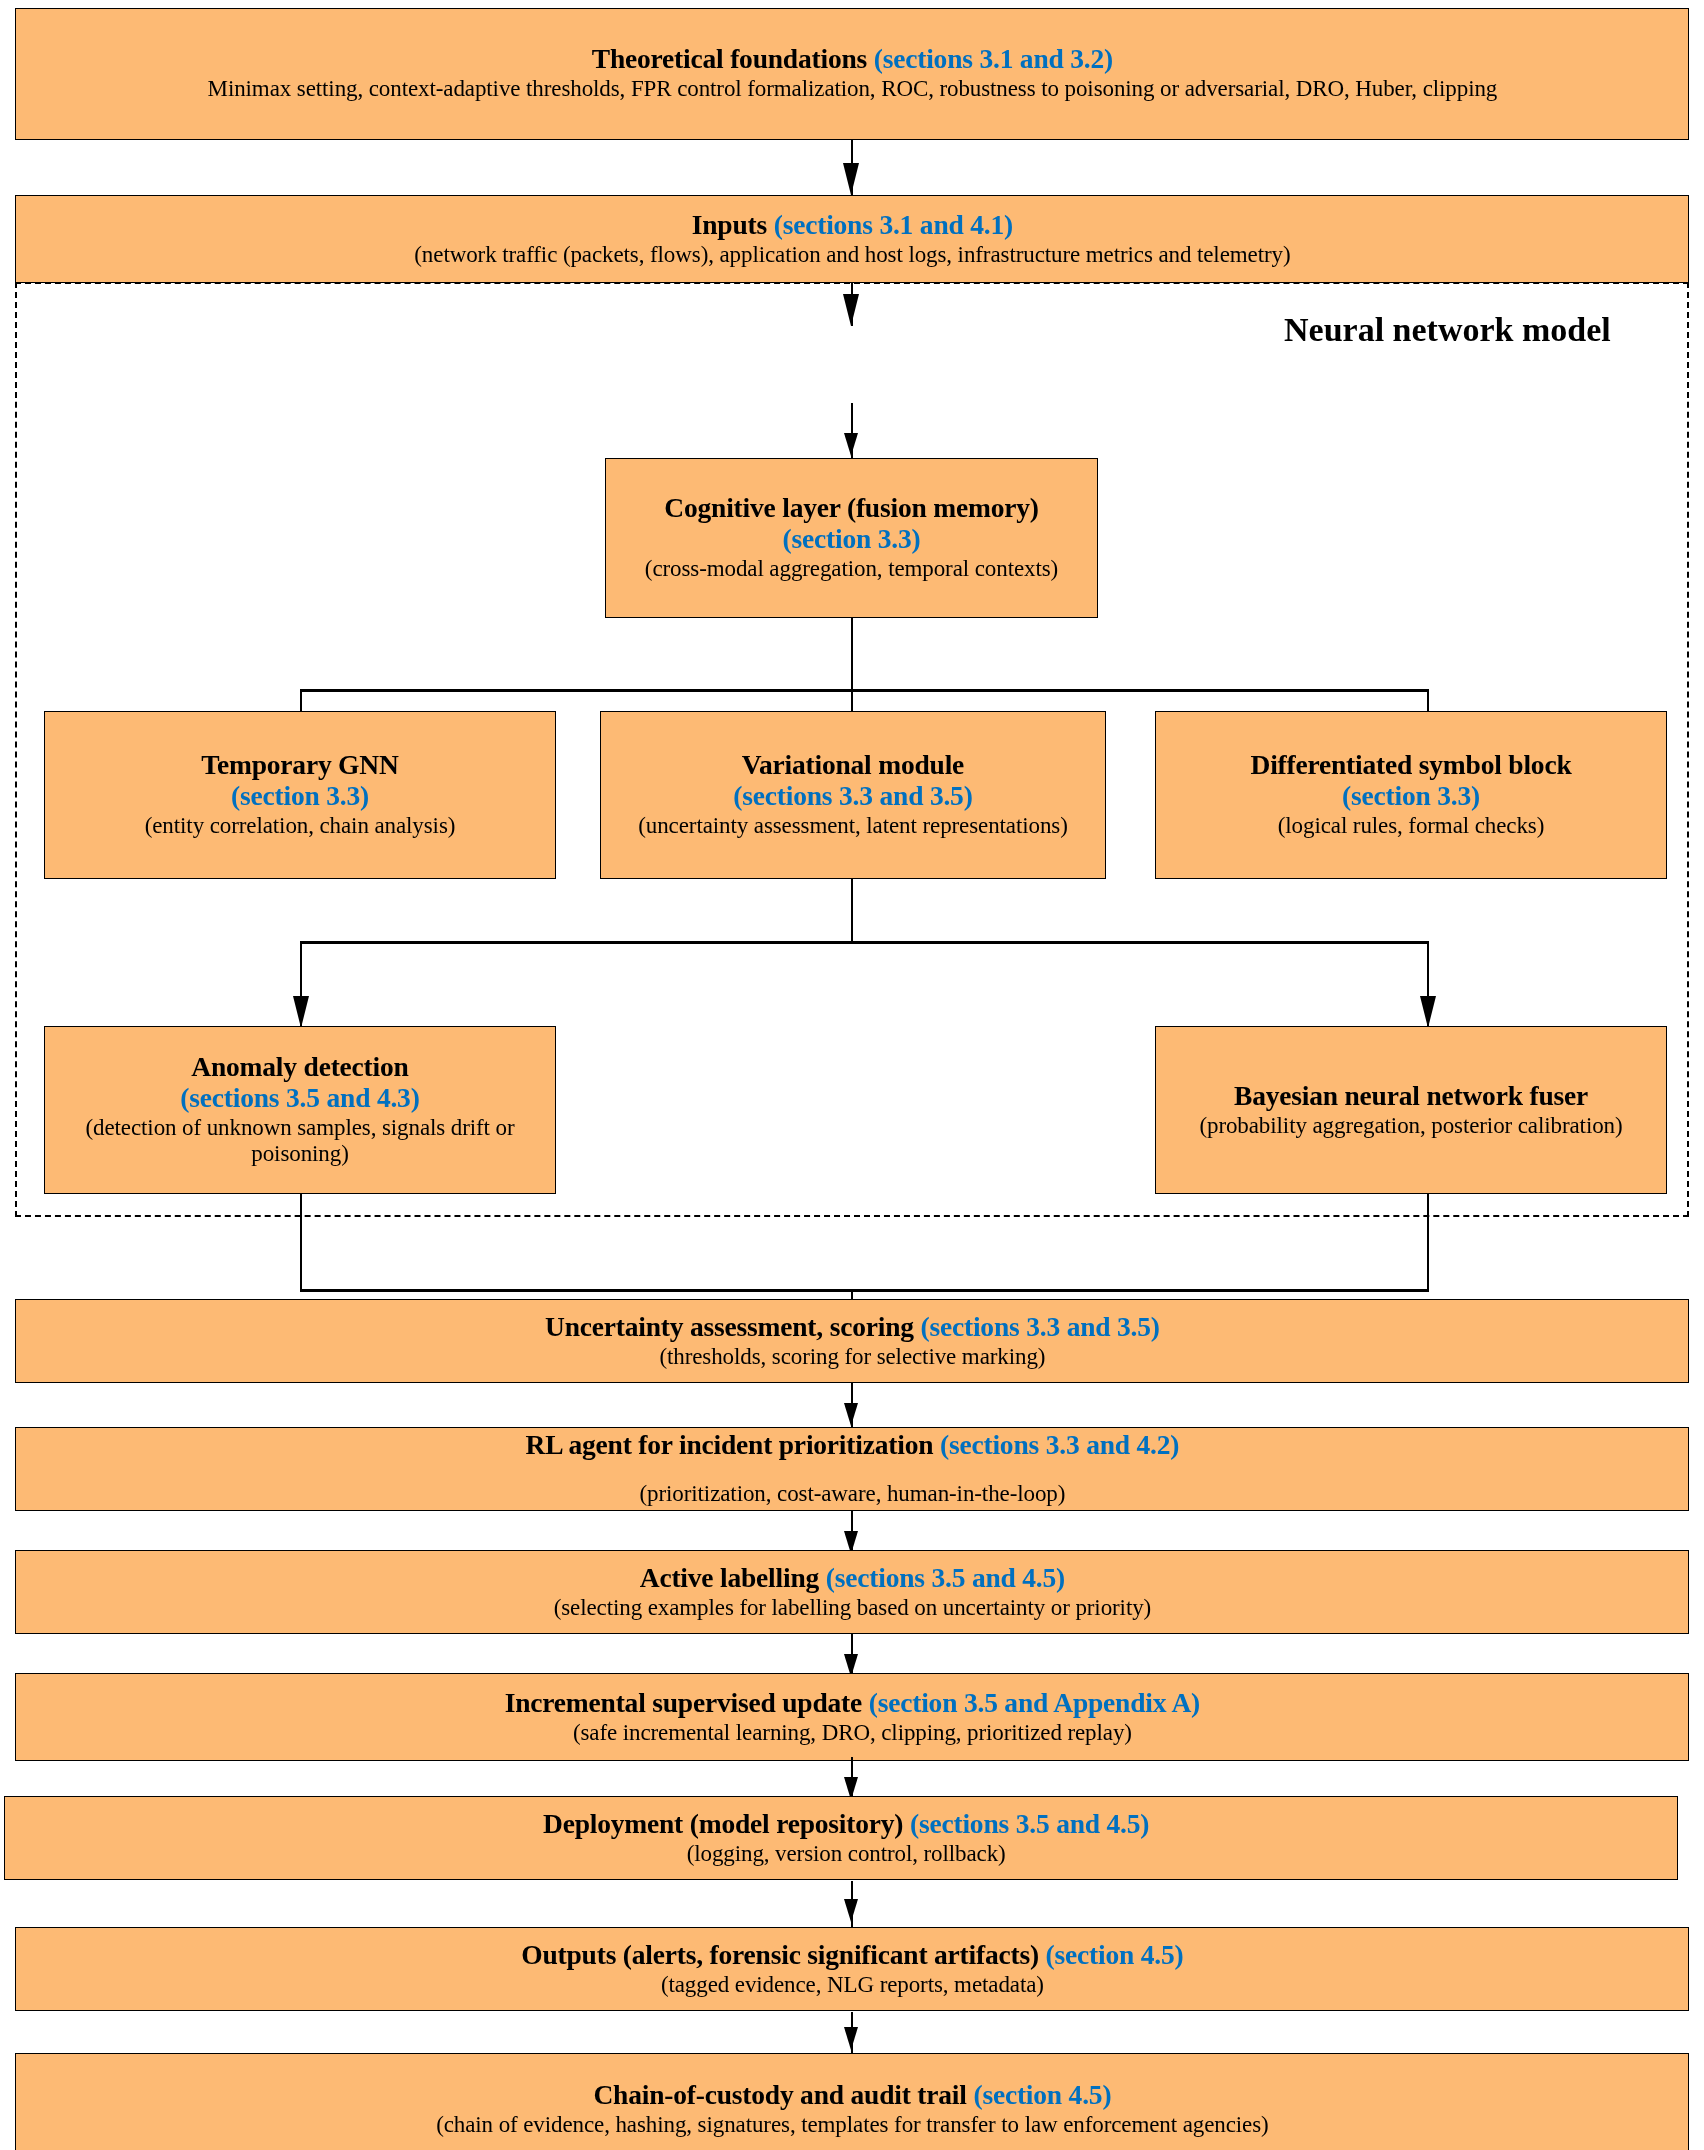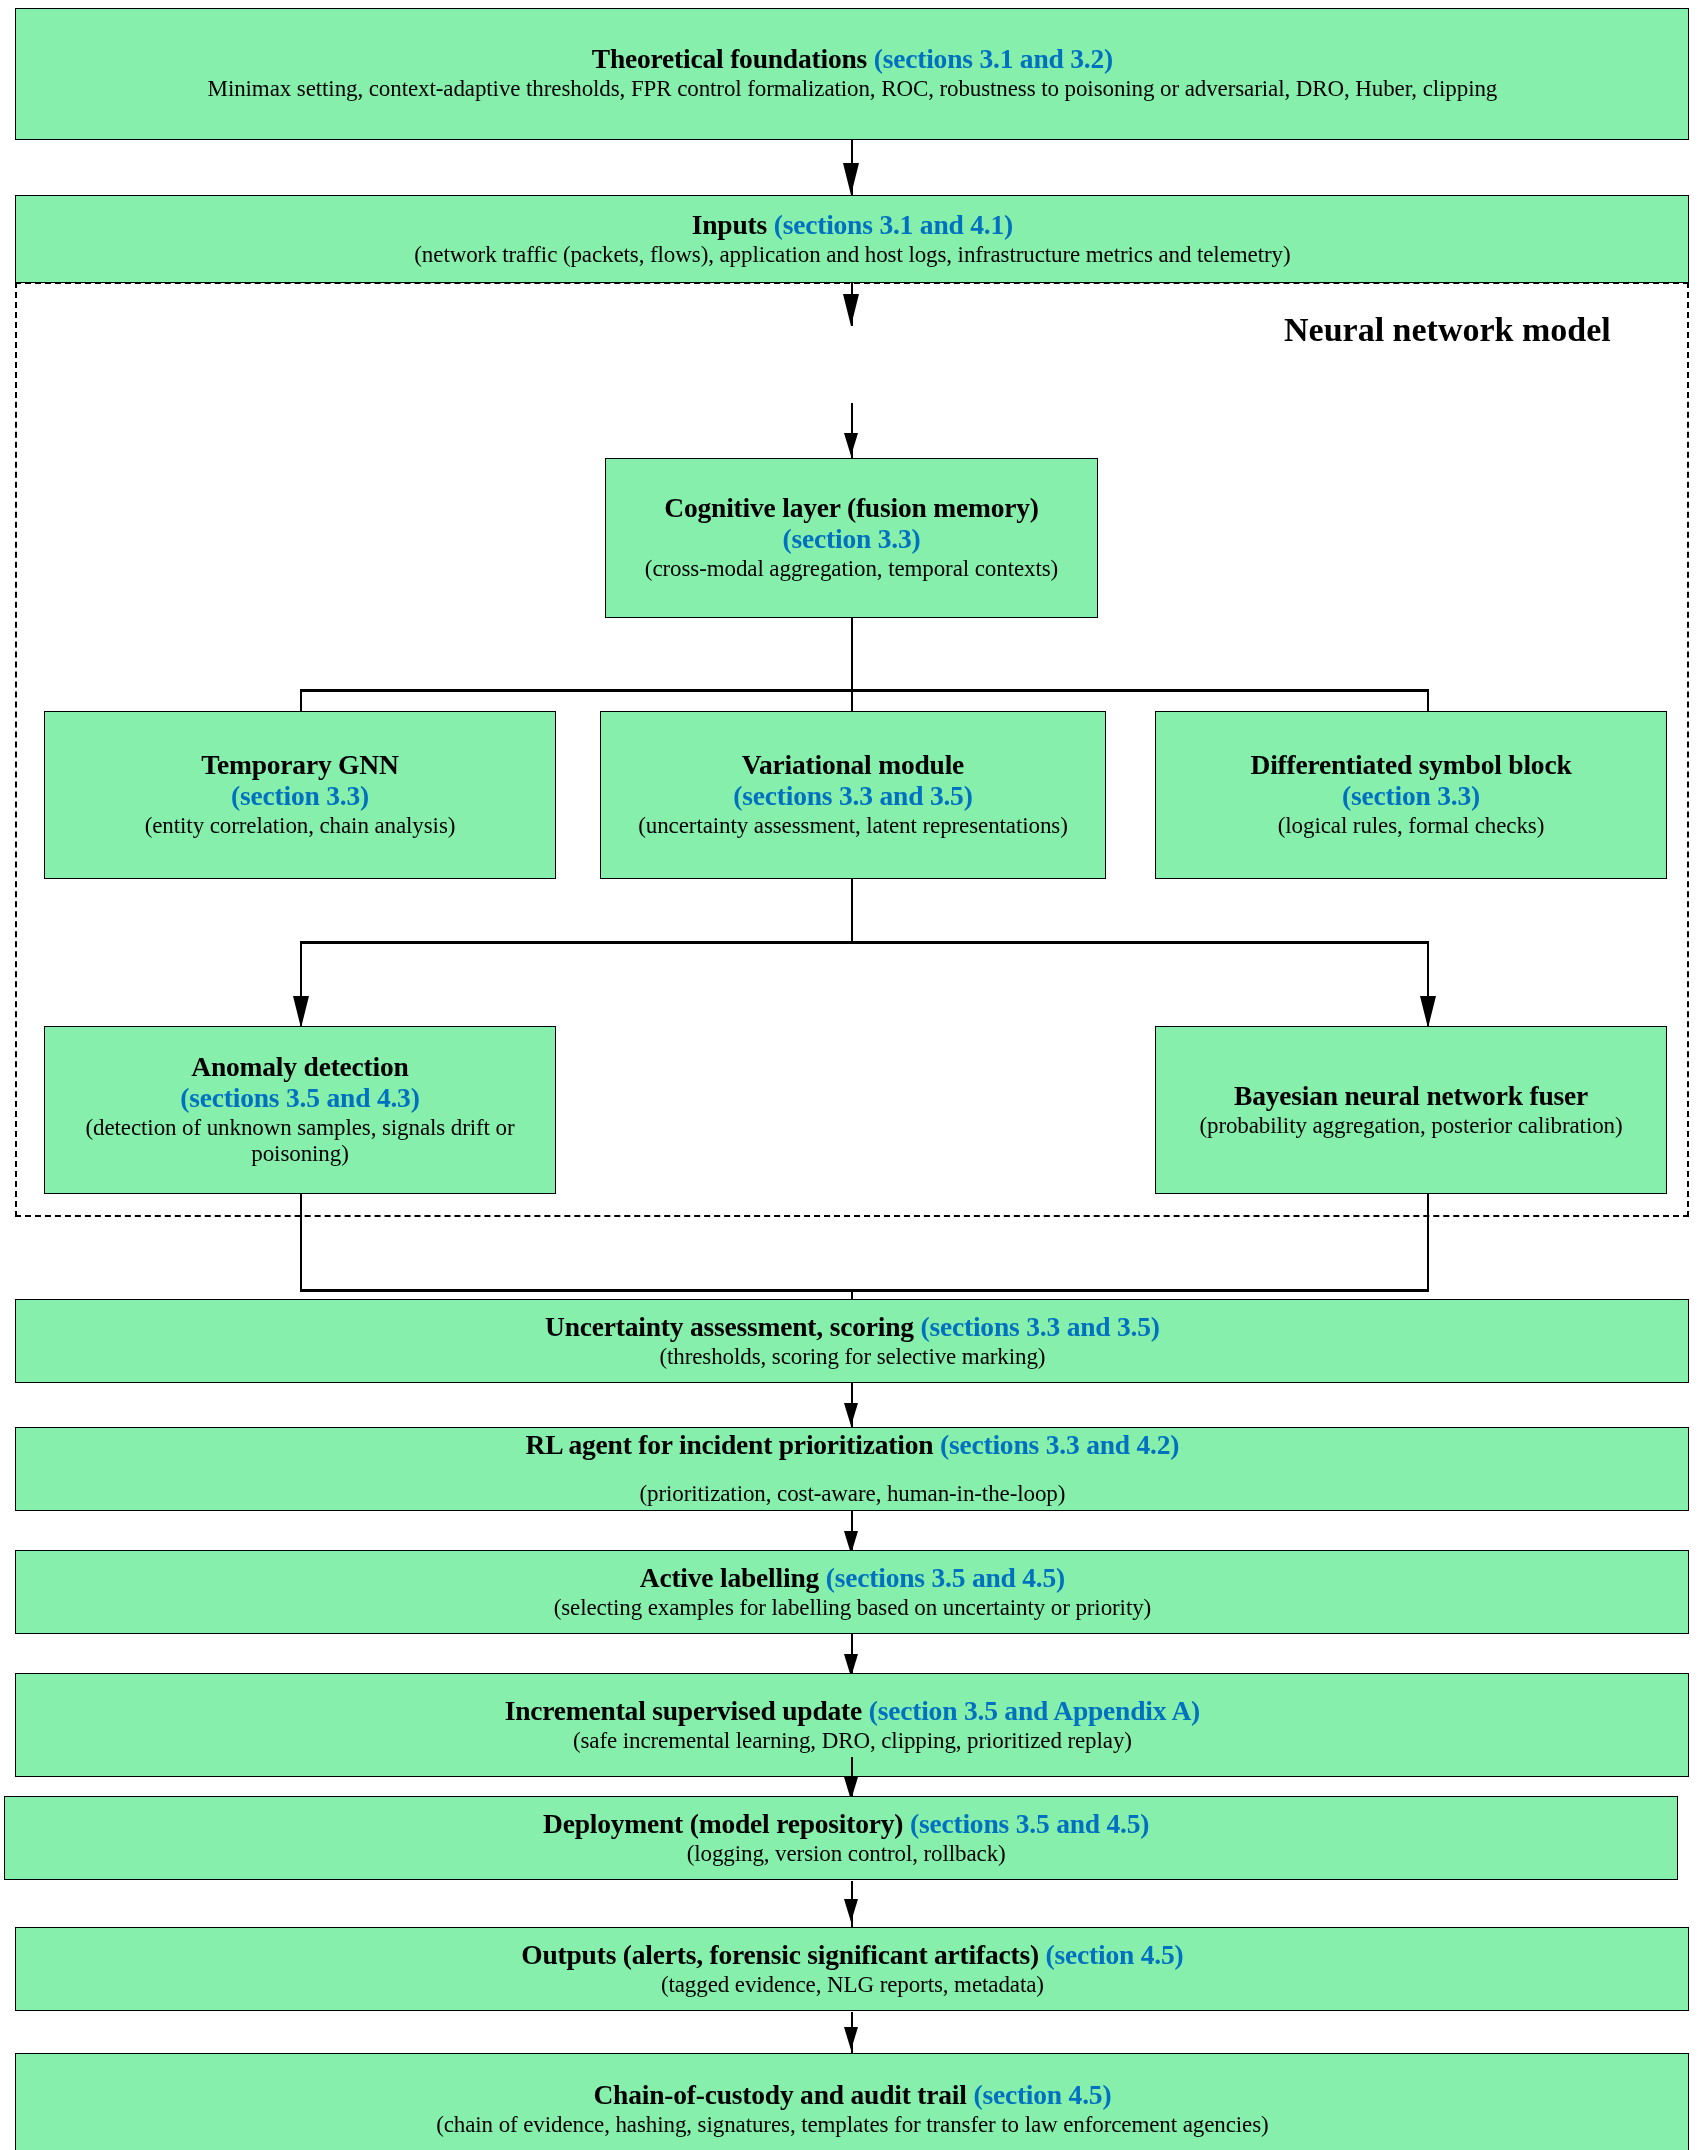--- a/index.html
+++ b/index.html
@@ -21,21 +21,21 @@
     position: relative;
     width: 1705px;
     height: 2151px;
   }
 
   
   .box {
     position: absolute;
     box-sizing: border-box;
     border: 1.7px solid #000000;
-    background: #86efac;
+    background: #fdba74;
     display: flex;
     flex-direction: column;
     align-items: center;
     justify-content: center;
     text-align: center;
     padding: 2.2px 7.7px;
   }
   .box .title {
     font-weight: bold;
     font-size: 27.5px;
@@ -225,21 +225,21 @@
     <div class="title">
       <span>Active labelling</span>
       <span class="sec"> (sections 3.5 and 4.5)</span>
     </div>
     <div class="sub">(selecting examples for labelling based on uncertainty or priority)</div>
   </div>
 
   <div class="vline" style="left:851px; top:1634px; height:50px;"></div>
   <div class="arrowhead short" style="left:844px; top:1654px;"></div>
 
-  <div class="box" style="left:15.4px; top:1673px; width:1674px; height:104px;">
+  <div class="box" style="left:15.4px; top:1673px; width:1674px; height:88px;">
     <div class="title">
       <span>Incremental supervised update</span>
       <span class="sec"> (section 3.5 and Appendix A)</span>
     </div>
     <div class="sub">(safe incremental learning, DRO, clipping, prioritized replay)</div>
   </div>
 
   <div class="vline" style="left:851px; top:1757px; height:50px;"></div>
   <div class="arrowhead short" style="left:844px; top:1777px;"></div>
 

